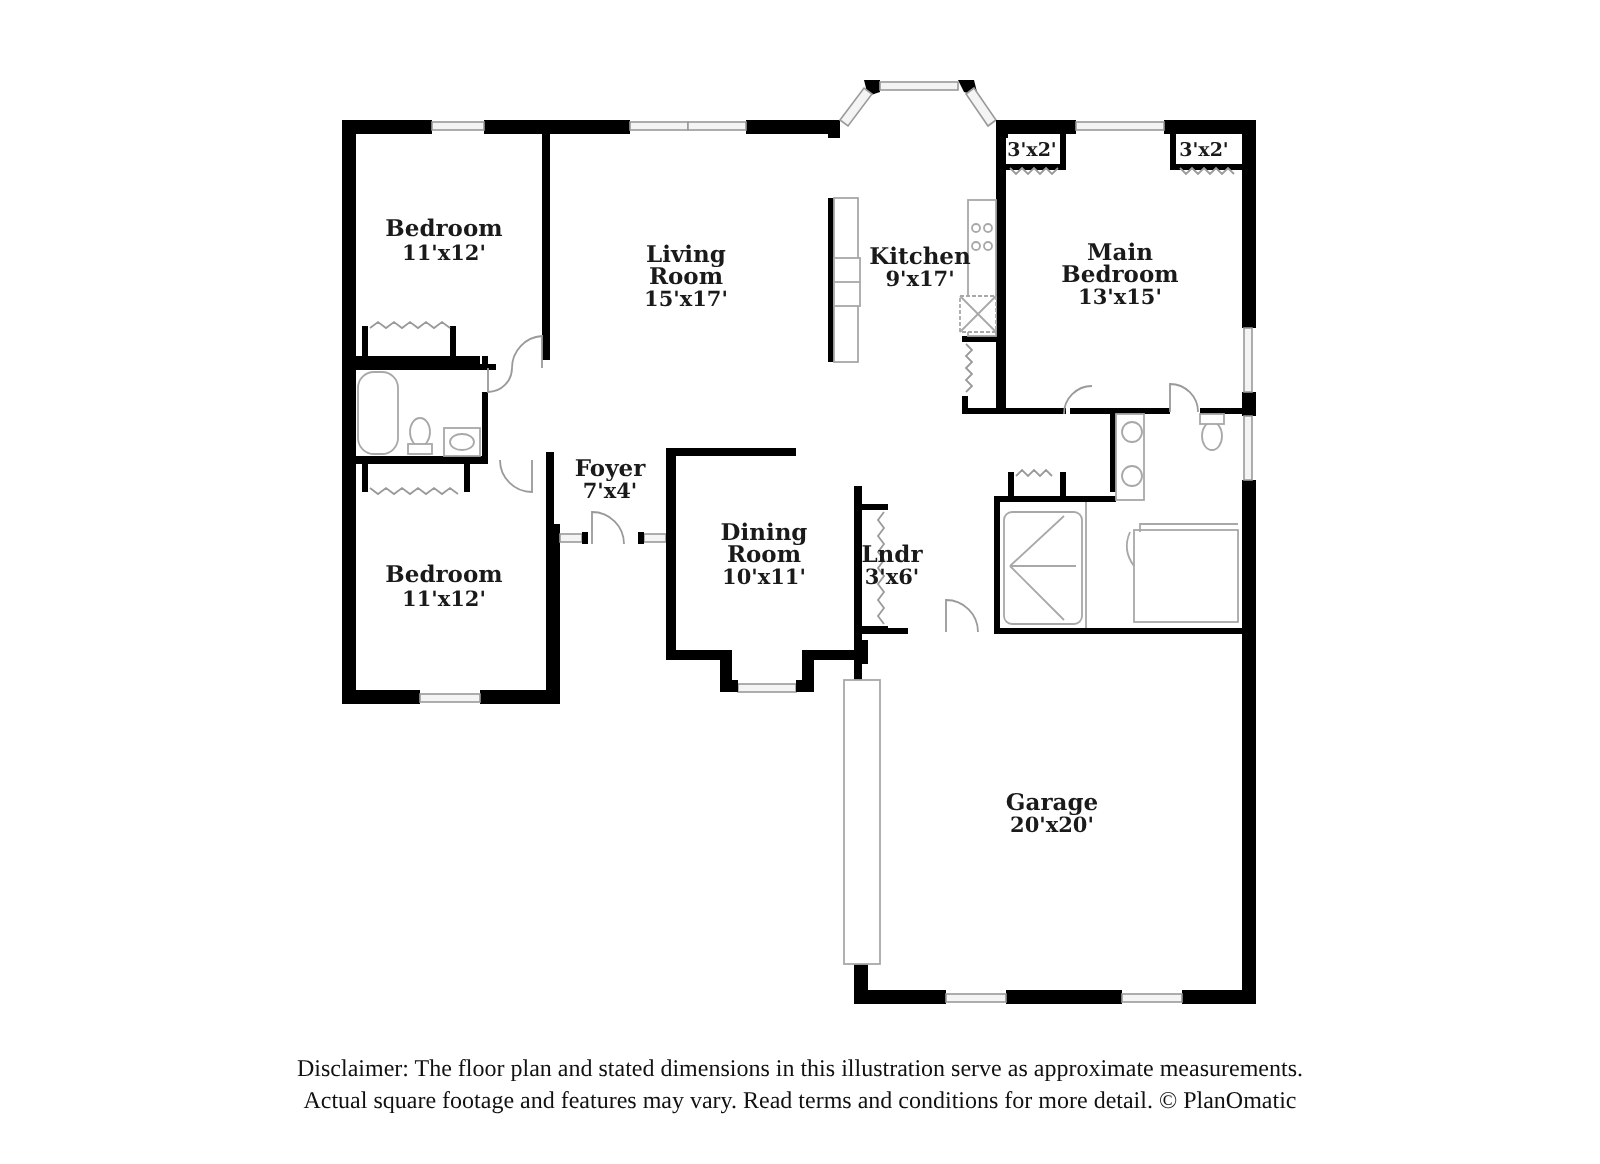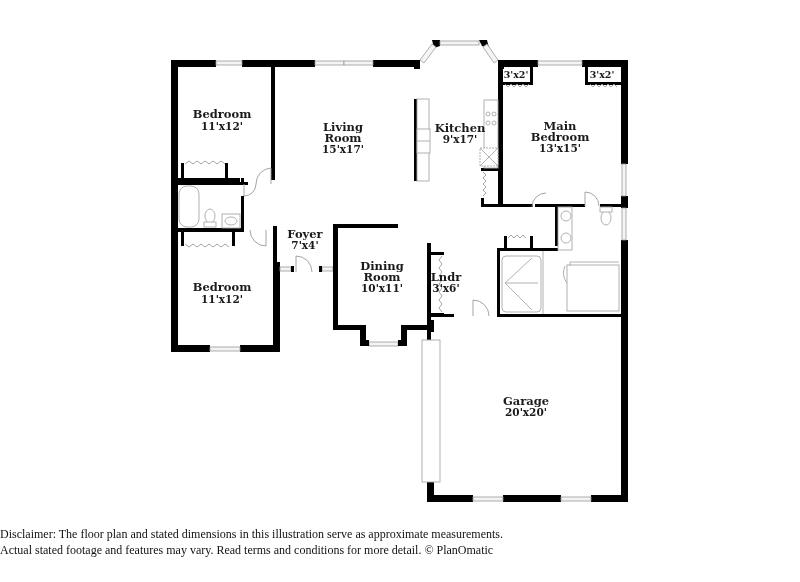--- a/index.html
+++ b/index.html
@@ -17,21 +17,21 @@
     }
     .room-dim {
       font-family: "DejaVu Serif", "Liberation Serif", serif;
       font-weight: bold; font-size: 10.5px; fill: #1a1a1a; text-anchor: middle;
     }
     .closet-dim {
       font-family: "DejaVu Serif", "Liberation Serif", serif;
       font-weight: bold; font-size: 9.5px; fill: #1a1a1a; text-anchor: middle;
     }
     #disclaimer {
-      position: absolute; left: 0; top: 526px; width: 800px; 
+      position: absolute; left: 0; top: 526px; width: 800px; text-align: center;
       font-family: "Liberation Serif", "DejaVu Serif", serif; font-size: 12px;
       line-height: 16px; color: #111;
     }
   </style>
 </head>
 <body>
 
 <svg id="plan" viewBox="0 0 800 582" xmlns="http://www.w3.org/2000/svg">
 
   <g>
@@ -249,14 +249,14 @@
     <text class="room-label" x="446" y="281">Lndr</text>
     <text class="room-dim" x="446" y="292">3'x6'</text>
 
     <text class="room-label" x="526" y="405">Garage</text>
     <text class="room-dim" x="526" y="416">20'x20'</text>
   </g>
 </svg>
 
 <div id="disclaimer">
   <div>Disclaimer: The floor plan and stated dimensions in this illustration serve as approximate measurements.</div>
-  <div>Actual stated footage and features may vary. Read terms and conditions for more detail. © PlanOmatic</div>
+  <div>Actual square footage and features may vary. Read terms and conditions for more detail. © PlanOmatic</div>
 </div>
 
 </body></html>

